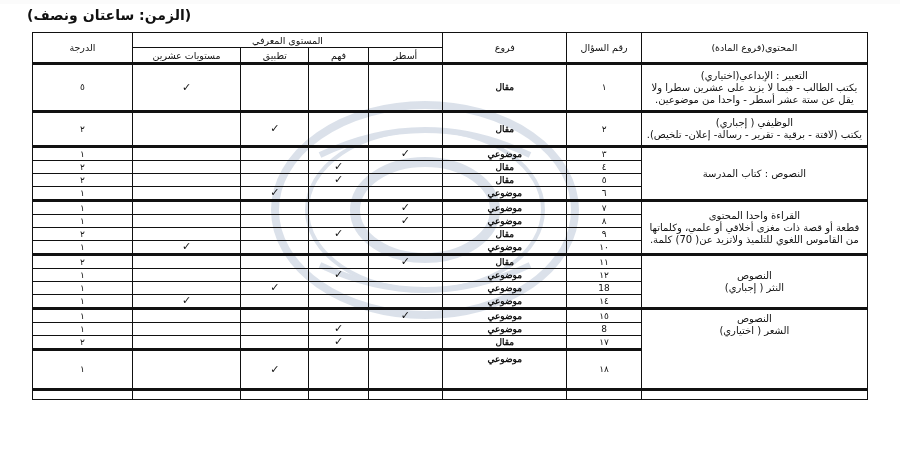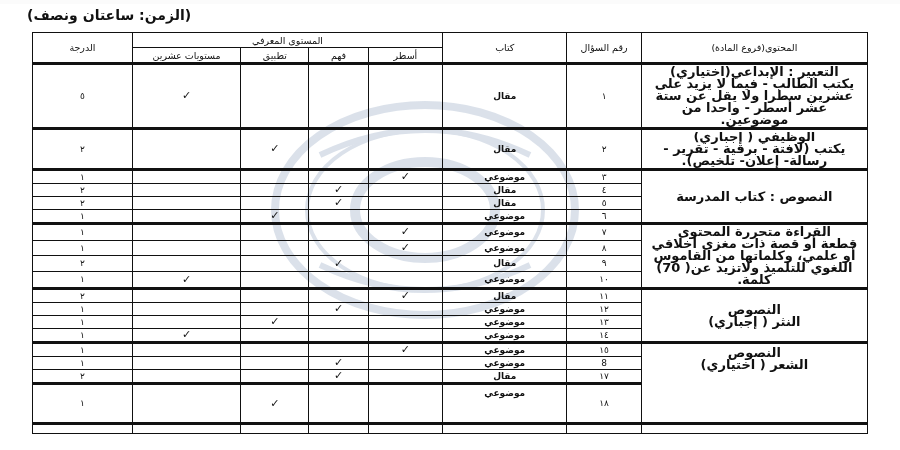--- a/index.html
+++ b/index.html
@@ -19,22 +19,22 @@
     table.spec {
       position: absolute; left: 32px; top: 32px; width: 836px;
       border-collapse: collapse; direction: rtl; table-layout: fixed;
       font-size: 9px;
     }
     table.spec td, table.spec th {
       border: 1.5px solid #111; text-align: center; vertical-align: middle;
       padding: 0; font-weight: normal; line-height: 11px; overflow: hidden;
     }
     table.spec thead th { font-size: 9.5px; height: 14px; }
-    table.spec td.content { font-size: 13px; font-weight: bold; line-height: 12px; padding: 1px 4px; }
-    table.spec td.type { font-weight: bold; }
+    table.spec td.content { font-size: 10px; font-weight: normal; line-height: 12px; padding: 1px 4px; }
+    table.spec td.type { font-weight: bold; font-family: Liberation Serif, serif; }
     table.spec td.num { font-size: 9px; }
     .check { font-size: 11px; font-weight: bold; }
     tr.thick td { border-top: 3px solid #111; }
     tr.r-small td { height: 12px; }
     tr.r-big1 td { height: 43px; }
     tr.r-big2 td { height: 30px; border-radius: 9px; }
     tr.r-18 td { height: 34px; }
     tr.r-19 td { height: 8px; }
     td.tall-top { vertical-align: top !important; padding-top: 3px !important; }
   </style>
@@ -60,21 +60,21 @@
     <col style="width:70px">
     <col style="width:56px">
     <col style="width:64px">
     <col style="width:102px">
     <col style="width:94px">
   </colgroup>
   <thead>
     <tr>
       <th rowspan="2">المحتوى(فروع المادة)</th>
       <th rowspan="2">رقم السؤال</th>
-      <th rowspan="2">كتاب</th>
+      <th rowspan="2">فروع</th>
       <th colspan="4">المستوى المعرفي</th>
       <th rowspan="2">الدرجة</th>
     </tr>
     <tr>
       <th>أسطر</th>
       <th>فهم</th>
       <th>تطبيق</th>
       <th>مستويات عشرين</th>
     </tr>
   </thead>
@@ -143,21 +143,21 @@
       <td class="type">موضوعي</td>
       <td></td>
       <td></td>
       <td><span class="check">✓</span></td>
       <td></td>
       <td class="num">١</td>
     </tr>
 
     <tr class="r-small thick">
       <td rowspan="4" class="content">
-        <div>القراءة متحررة المحتوى</div>
+        <div>القراءة واحدا المحتوى</div>
         <div>قطعة أو قصة ذات مغزى أخلاقي أو علمي، وكلماتها من القاموس اللغوي للتلميذ ولاتزيد عن( 70) كلمة.</div>
       </td>
       <td class="num">٧</td>
       <td class="type">موضوعي</td>
       <td><span class="check">✓</span></td>
       <td></td>
       <td></td>
       <td></td>
       <td class="num">١</td>
     </tr>
@@ -205,21 +205,21 @@
     <tr class="r-small">
       <td class="num">١٢</td>
       <td class="type">موضوعي</td>
       <td></td>
       <td><span class="check">✓</span></td>
       <td></td>
       <td></td>
       <td class="num">١</td>
     </tr>
     <tr class="r-small">
-      <td class="num">١٣</td>
+      <td class="num">18</td>
       <td class="type">موضوعي</td>
       <td></td>
       <td></td>
       <td><span class="check">✓</span></td>
       <td></td>
       <td class="num">١</td>
     </tr>
     <tr class="r-small">
       <td class="num">١٤</td>
       <td class="type">موضوعي</td>

